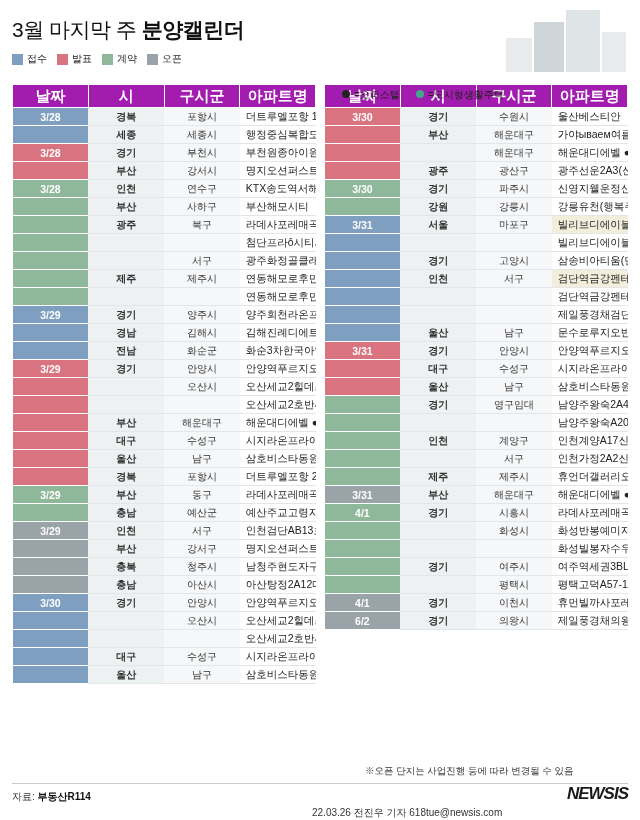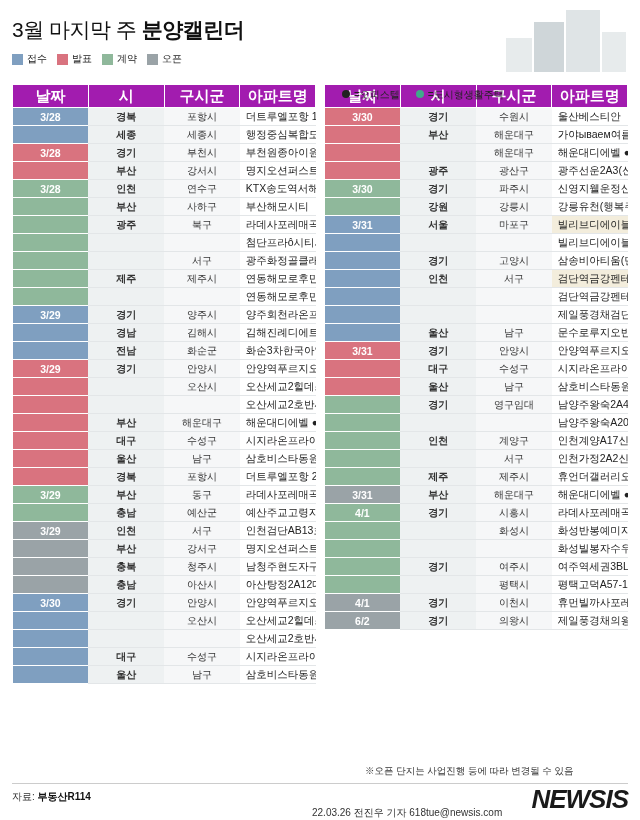--- a/index.html
+++ b/index.html
@@ -50,21 +50,21 @@
   .d-win{background:#d9737f;}
   .d-contract{background:#8fb89b;}
   .d-open{background:#9aa3a7;}
 
   
   .note{position:absolute;left:336px;bottom:42px;font-size:9.5px;color:#333;margin-left:29px;}
   .footer{position:absolute;left:12px;right:12px;bottom:6px;height:30px;border-top:1px solid #ccc;}
   .src{position:absolute;left:0;top:6px;font-size:10px;color:#333;}
   .src b{color:#111;}
   .credit{position:absolute;left:300px;top:22px;font-size:10px;color:#333;}
-  .newsis{position:absolute;right:0;top:0px;font-size:26px;font-weight:bold;font-style:italic;color:#1a1a1a;letter-spacing:-1px;}
+  .newsis{position:absolute;right:0;top:0px;font-size:17px;font-weight:bold;font-style:italic;color:#1a1a1a;letter-spacing:-1px;}
 </style>
 </head>
 <body>
 
 <div class="page">
 
   <div class="header">
     <div class="title"><span>3월 마지막 주 </span><b>분양캘린더</b></div>
 
     <div class="bldg">

